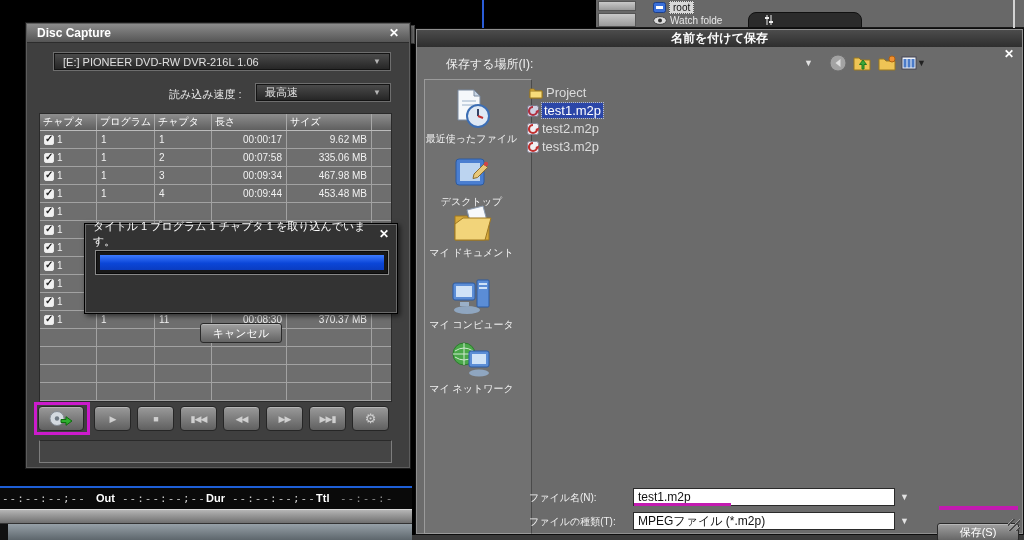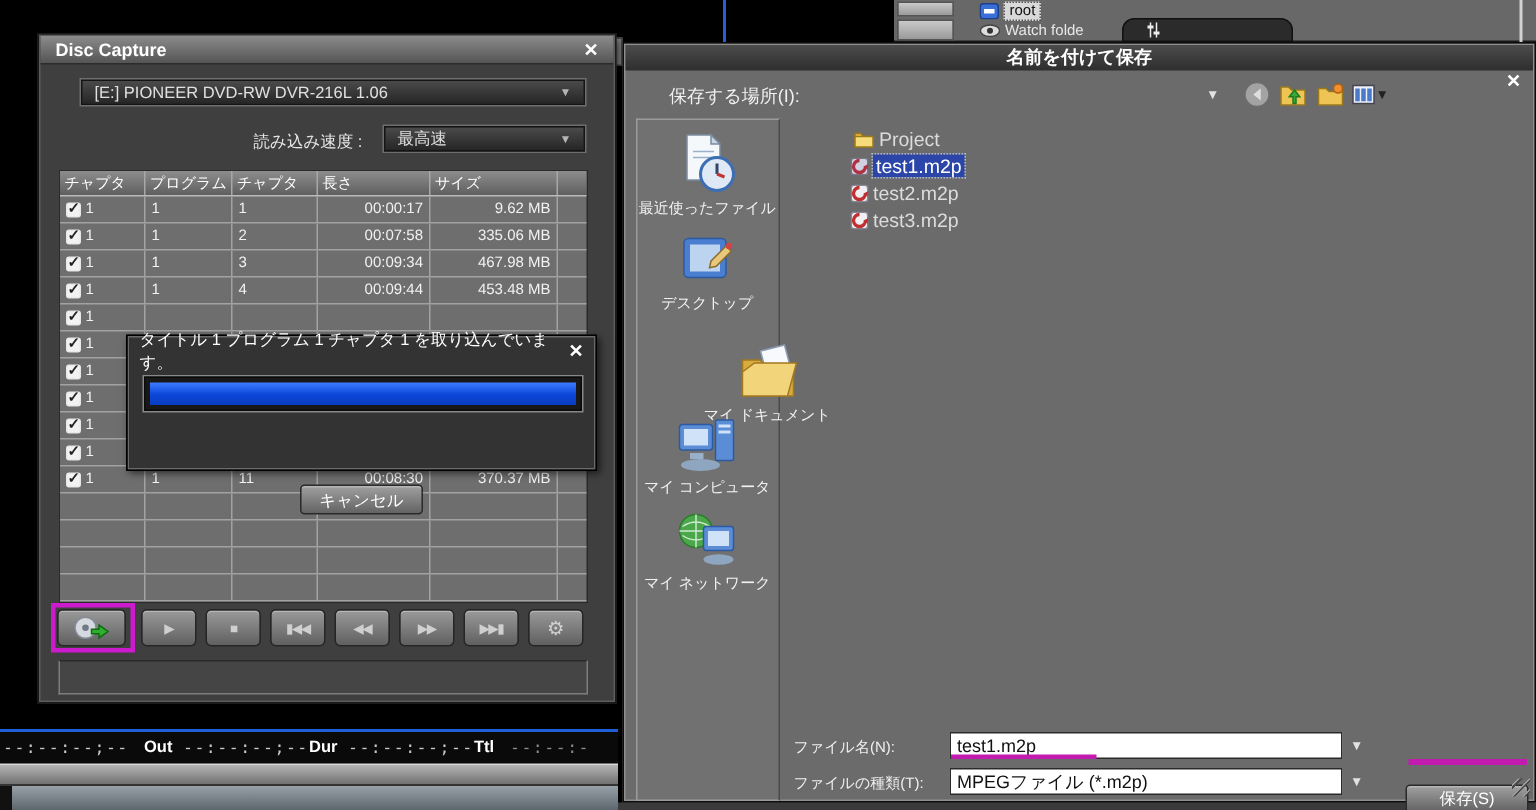--- a/index.html
+++ b/index.html
@@ -63,24 +63,24 @@
   .t-btn { position:absolute; top:383px; height:25px; background:linear-gradient(#9a9a9a,#606060); border:1px solid #262626; border-radius:4px; display:flex; align-items:center; justify-content:center; color:#cfcfcf; font-size:9px; letter-spacing:-1px; box-shadow:0 1px 0 rgba(255,255,255,.3) inset; }
   .dc-status { position:absolute; left:13px; top:417px; width:353px; height:23px; background:#454545; border:1px solid #7d7d7d; border-top-color:#2a2a2a; }
 
   
   .save-win { left:415px; top:28px; width:609px; height:507px; background:#6b6b6b; border:1px solid #0d0d0d; box-shadow:0 0 0 1px #8f8f8f inset; z-index:4; }
   .save-title { position:absolute; left:1px; top:1px; right:1px; height:17px; background:linear-gradient(#4c4c4c,#2e2e2e); color:#fff; font-size:12px; font-weight:bold; display:flex; align-items:center; padding:0 8px;flex-direction:column; }
   .loc-label { position:absolute; left:30px; top:27px; color:#f0f0f0; font-size:12px; }
   .combo-white { position:absolute; left:108px; top:23px; width:276px; height:20px; background:#fff; border:1px solid #2a2a2a; display:flex; align-items:center; gap:5px; padding:0 4px; color:#111; font-size:12px; }
   .arr-lt { position:absolute; color:#e2e2e2; font-size:9px; }
   .tool-ico { position:absolute; top:24px; width:20px; height:19px; display:flex; align-items:center; justify-content:center; }
-  .sidebar { position:absolute; left:8px; top:50px; width:96px; height:455px; background:#717171; border:1px solid #9b9b9b; border-right-color:#4a4a4a; }
+  .sidebar { position:absolute; left:8px; top:50px; width:108px; height:455px; background:#717171; border:1px solid #9b9b9b; border-right-color:#4a4a4a; }
   .sb-item { position:absolute; left:0; width:93px; display:flex; flex-direction:column; align-items:center; gap:2px; color:#f2f2f2; font-size:10px; }
   .flist { position:absolute; left:106px; top:50px; width:494px; height:428px; }
-  .f-item { position:absolute; display:flex; align-items:center; gap:3px; font-size:13px; color:#dcdcdc; height:17px;margin-left:40px; }
+  .f-item { position:absolute; display:flex; align-items:center; gap:3px; font-size:13px; color:#dcdcdc; height:17px; }
   .f-name.sel { background:#2b46a8; color:#fff; outline:1px dotted #a9b8e8; padding:0 2px; }
   .fld-label { position:absolute; color:#f0f0f0; font-size:10px; }
   .inp { position:absolute; height:18px; background:#fff; border:1px solid #2a2a2a; color:#111; font-size:12px; padding:0 4px; font-family:"Liberation Sans", sans-serif; }
   .btn-dlg { position:absolute; width:82px; height:19px; }
   .pink { position:absolute; background:#c21bb0; z-index:7; }
   .grip { position:absolute; right:3px; bottom:3px; width:12px; height:12px;
     background:repeating-linear-gradient(135deg, transparent 0 3px, #9c9c9c 3px 4px, #4a4a4a 4px 5px); }
   .ico { display:inline-flex; flex:none; }
 </style>
 </head>
@@ -451,21 +451,21 @@
         <span class="ico">
           <svg width="40" height="40" viewBox="0 0 40 40">
               <rect x="4" y="6" width="28" height="26" rx="3" fill="#4a7ed0" stroke="#2c5aa0"></rect>
               <rect x="8" y="10" width="20" height="18" fill="#bcd4f0"></rect>
               <path d="M22 21 l10 -10 3.5 3.5 -10 10 -4.5 1 z" fill="#e8c87a" stroke="#8a6d2f"></path>
               <circle cx="34" cy="11" r="2.2" fill="#d04545"></circle>
             </svg>
         </span>
         <span>デスクトップ</span>
       </div>
-      <div class="sb-item" style="top:148px;margin-left:40px;">
+      <div class="sb-item" style="top:124px;">
         <span class="ico">
           <svg width="42" height="40" viewBox="0 0 42 40">
               <path d="M4 12 h12 l3 4 h19 v20 h-34 z" fill="#d8ab3c" stroke="#a07820"></path>
               <path d="M16 6 l16 -4 4 15 -16 4 z" fill="#f7f9fc" stroke="#8a9ab0"></path>
               <path d="M4 20 l8 -6 h28 l-6 22 h-30 z" fill="#f2d47a" stroke="#a07820"></path>
             </svg>
         </span>
         <span>マイ ドキュメント</span>
       </div>
       <div class="sb-item" style="top:198px;">

